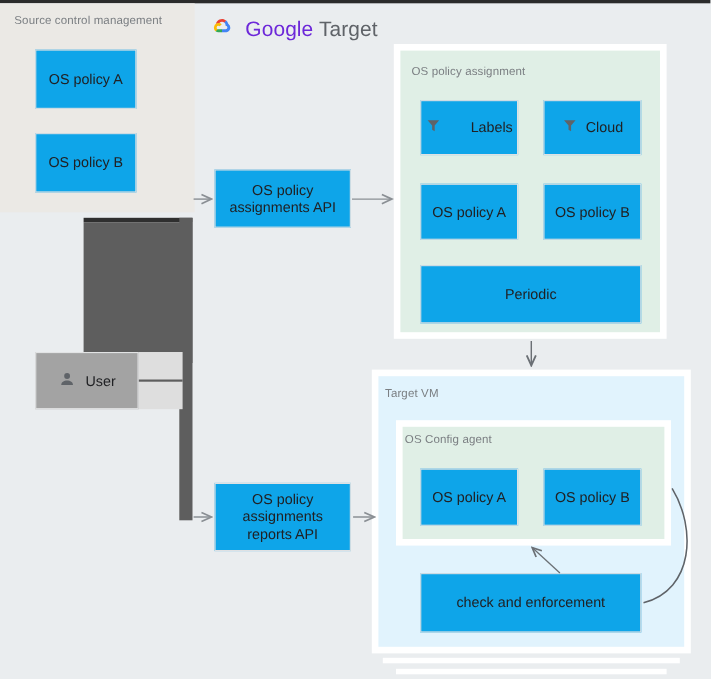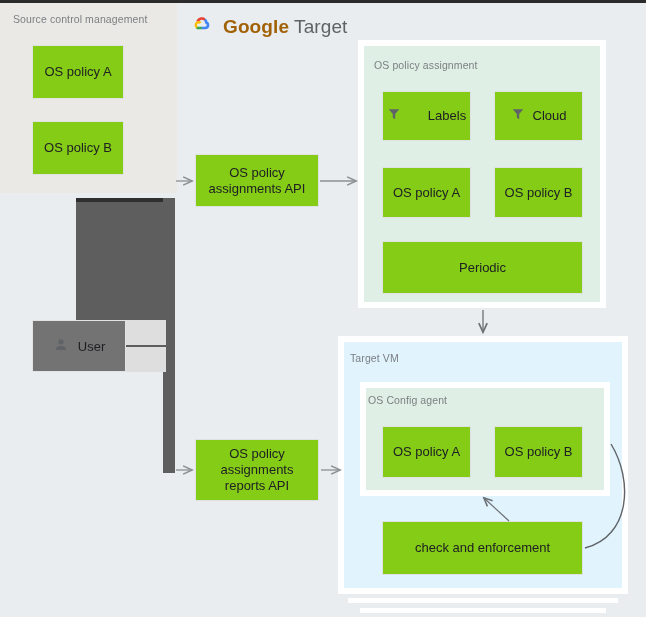--- a/index.html
+++ b/index.html
@@ -26,52 +26,52 @@
   .panel-agent-inner{position:absolute;left:366px;top:388px;width:238px;height:102px;background:#e0efe6;}
 
   .panel-label{
     position:absolute;color:#7b7f83;font-size:10.5px;letter-spacing:.1px;
     white-space:nowrap;
   }
 
   
   .box{
     position:absolute;box-sizing:border-box;
-    background:#84cc16;border:1px solid #dfe1e3;
+    background:#0ea5e9;border:1px solid #dfe1e3;
     display:flex;align-items:center;justify-content:center;
     text-align:center;color:#202124;font-size:13px;line-height:16px;
   }
   .box span{display:block;}
 
   .box-icon{gap:8px;}
   .box-icon .lbl{font-size:13px;color:#202124;}
 
   
   .stackbar{position:absolute;background:#ffffff;height:5px;}
 
   
   .darkblock{position:absolute;background:#5e5e5e;}
   .darkcap{position:absolute;background:#2f2f2f;}
 
   
   .greyblock{position:absolute;background:#dedede;}
   .greyline{position:absolute;background:#5e5e5e;height:2px;}
 
   .userbox{
-    position:absolute;box-sizing:border-box;background:#737373;border:1px solid #e2e3e4;
+    position:absolute;box-sizing:border-box;background:#a3a3a3;border:1px solid #e2e3e4;
     display:flex;align-items:center;justify-content:center;gap:9px;
     font-size:13px;color:#202124;
   }
 
   svg.arrows{position:absolute;left:0;top:0;width:646px;height:617px;pointer-events:none;}
 
   
   .gclogo{position:absolute;left:188px;top:14px;display:flex;align-items:center;gap:9px;}
   .gclogo .wordmark{font-size:19px;color:#5f6368;letter-spacing:.1px;white-space:nowrap;}
-  .gclogo .wordmark b{font-weight:700;color:#a16207;}
+  .gclogo .wordmark b{font-weight:400;color:#6d28d9;}
 </style>
 </head>
 <body>
 
 <div id="canvas">
 
   <div class="topline"></div>
 
   <div class="panel panel-scm"></div>
   <div class="panel-label" style="left:13px;top:13px;">Source control management</div>

